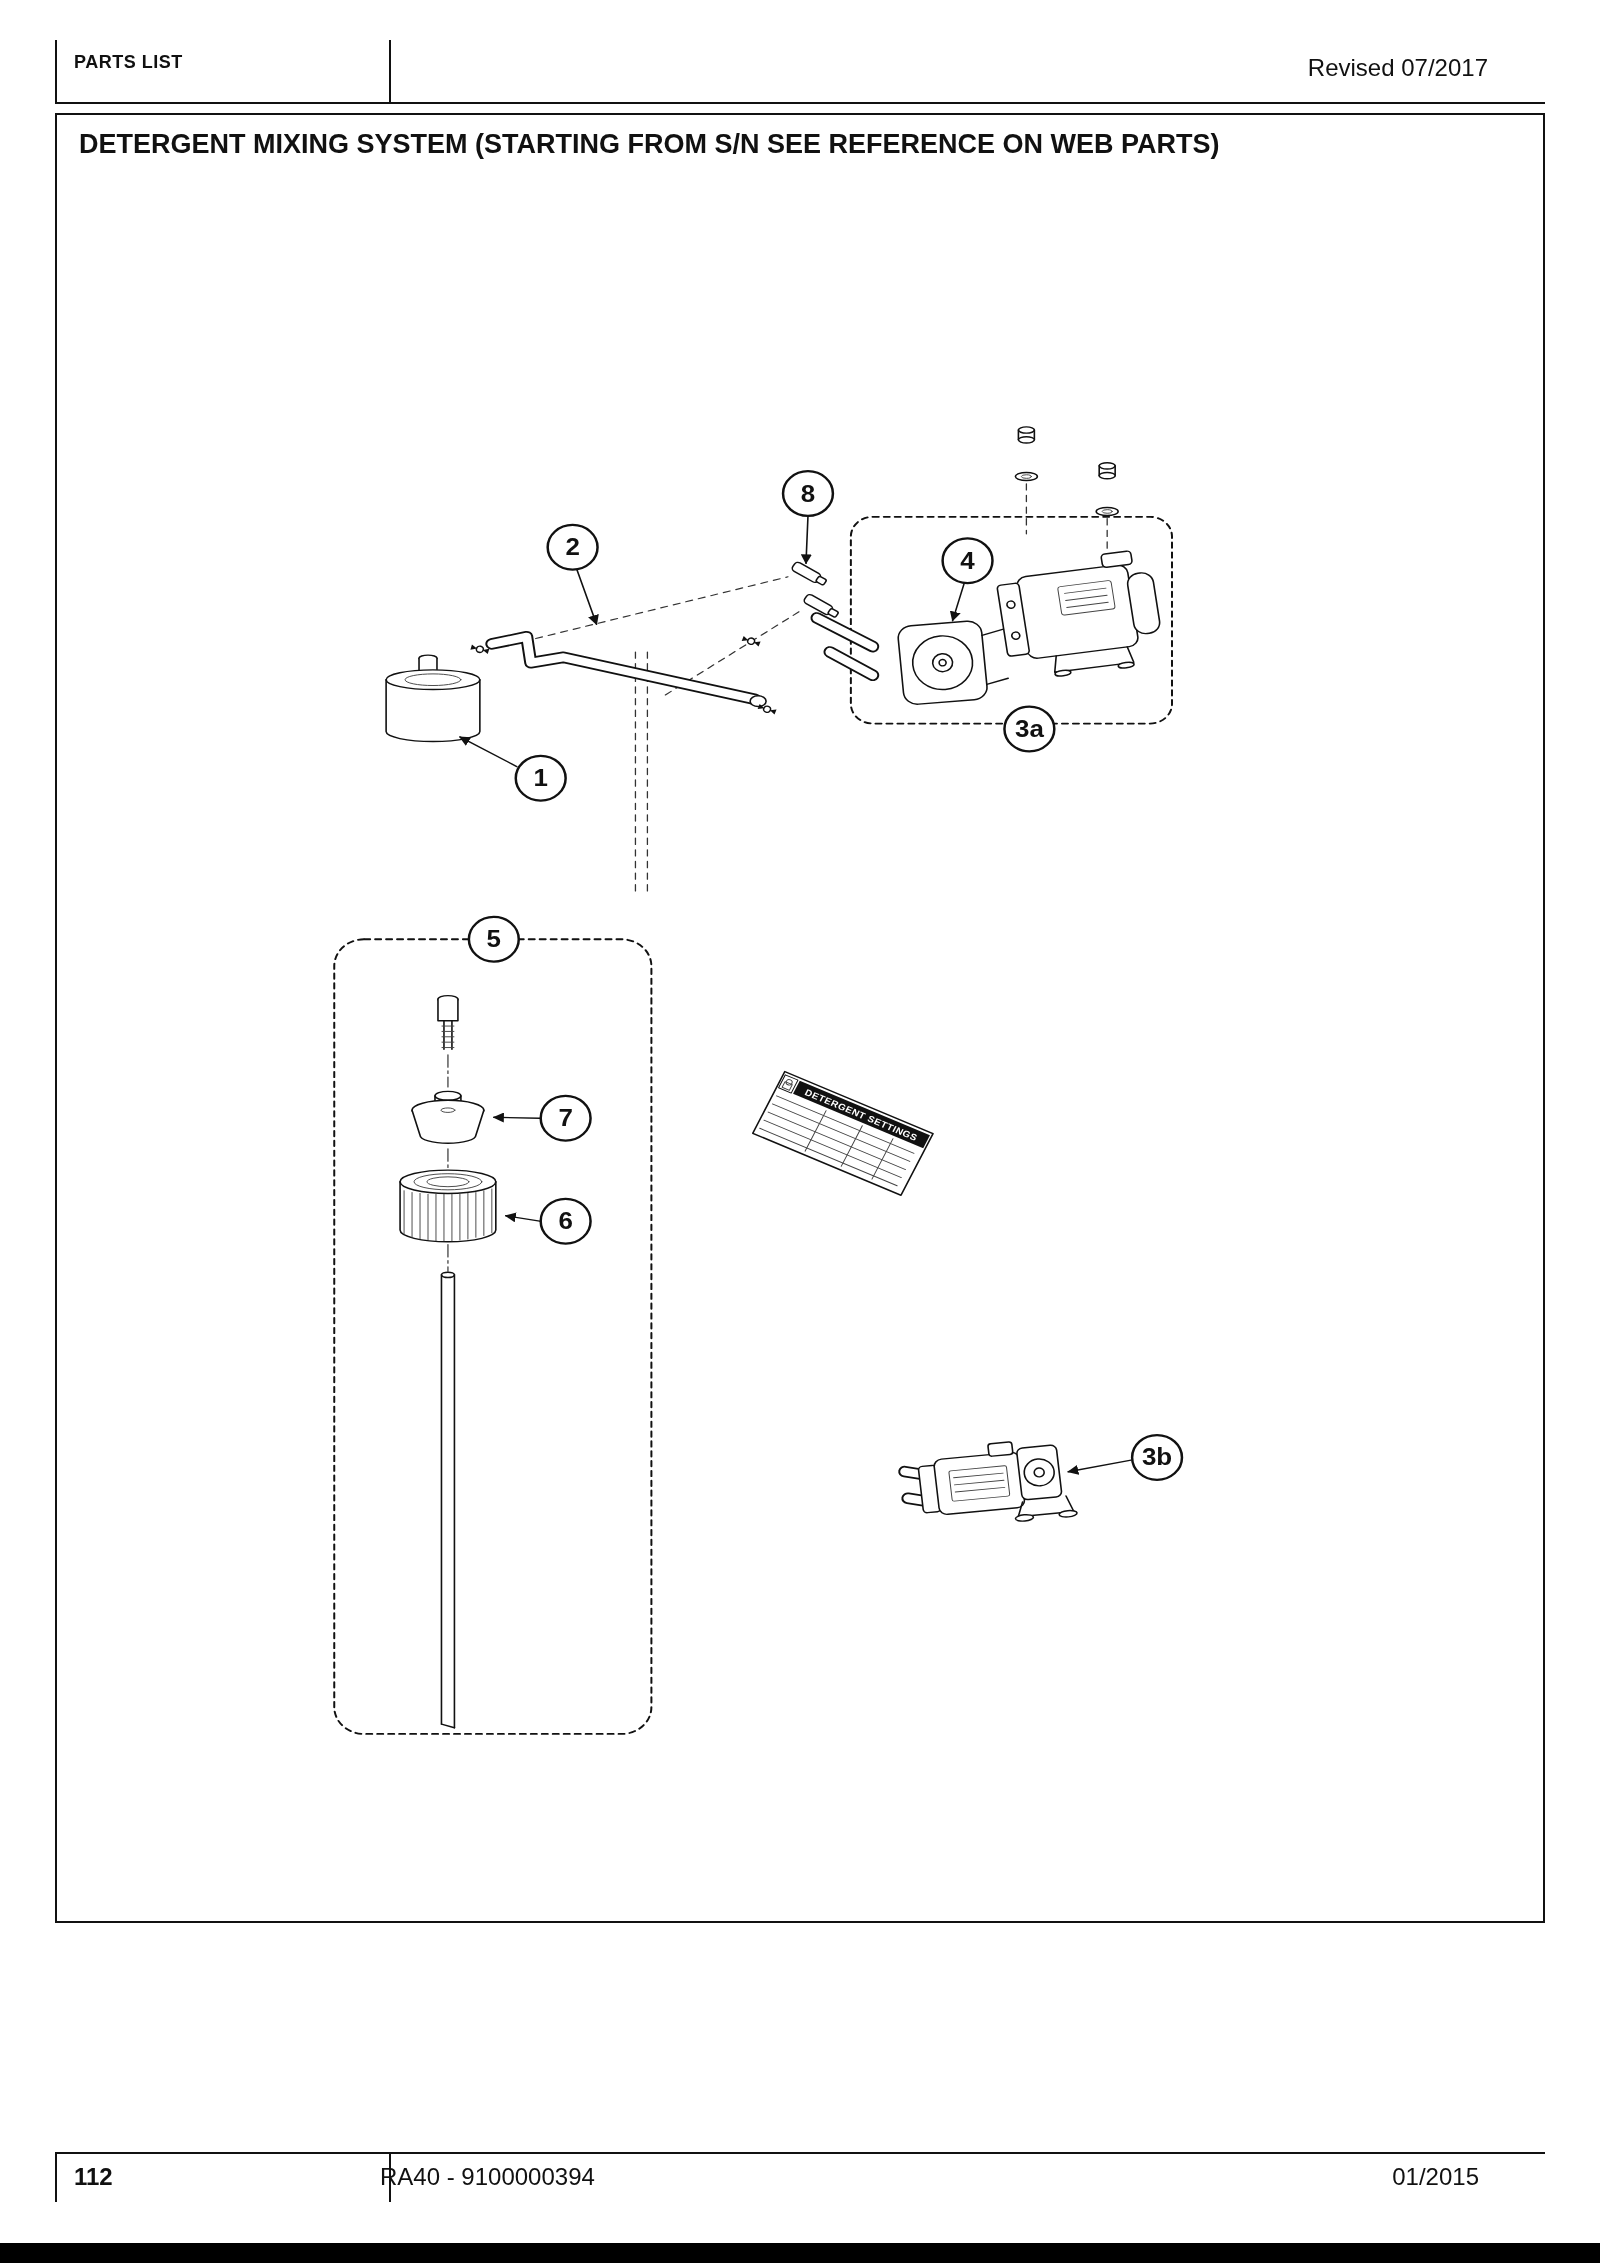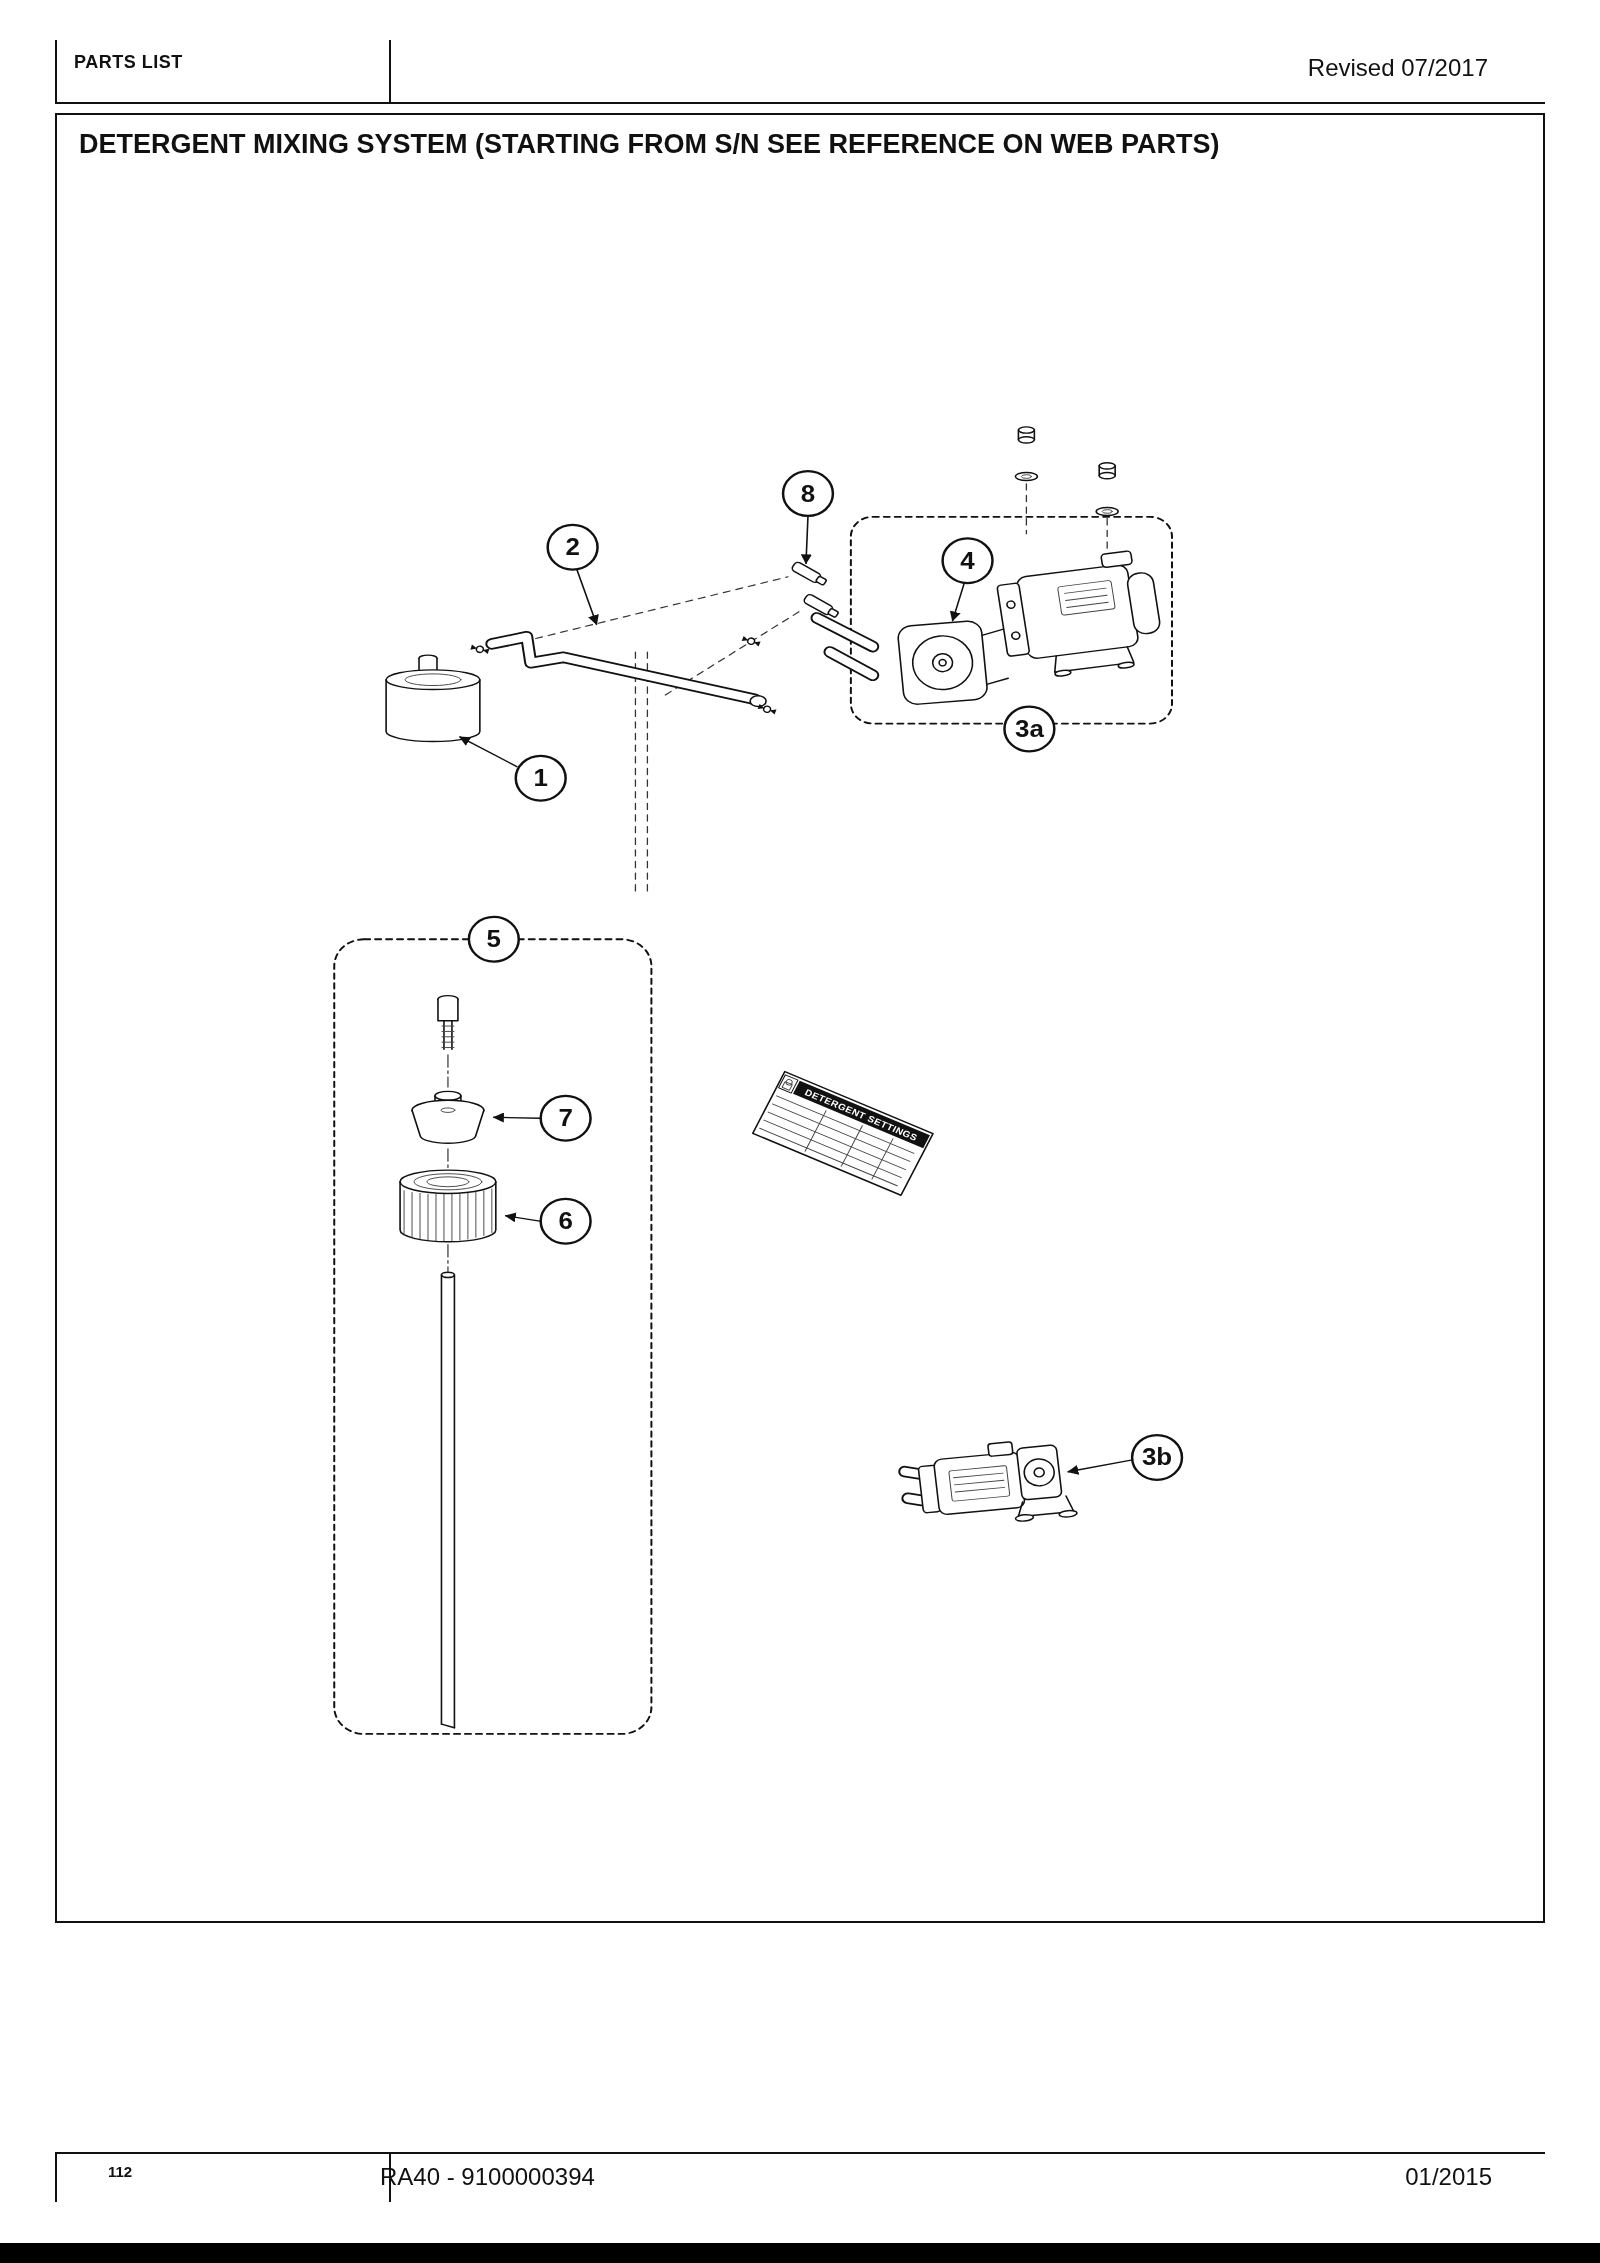--- a/index.html
+++ b/index.html
@@ -12,23 +12,23 @@
   .vline { position:absolute; width:2px; background:#111; }
   #hdr-left { left:55px; top:40px; height:62px; }
   #hdr-div  { left:389px; top:40px; height:62px; }
   .hdr-title { position:absolute; left:74px; top:52px; font-size:18px; font-weight:bold; letter-spacing:.5px; white-space:nowrap; }
   .hdr-revised { position:absolute; right:112px; top:54px; font-size:24px; white-space:nowrap; }
   .rule { position:absolute; left:55px; width:1490px; height:0; border-top:2px solid #111; }
   #hdr-rule { top:102px; }
   #ftr-rule { top:2152px; }
   #ftr-left { left:55px; top:2152px; height:50px; }
   #ftr-div  { left:389px; top:2152px; height:50px; }
-  .ftr-page  { position:absolute; left:74px;  top:2163px; font-size:15px; font-weight:bold;margin-left:34px; }
+  .ftr-page  { position:absolute; left:74px;  top:2163px; font-size:24px; font-weight:bold; }
   .ftr-model { position:absolute; left:380px; top:2163px; font-size:24px; }
-  .ftr-date  { position:absolute; right:108px; top:2163px; font-size:24px; }
+  .ftr-date  { position:absolute; right:121px; top:2163px; font-size:24px; }
   .bottom-bar { position:absolute; left:0; top:2243px; width:1600px; height:20px; background:#000; }
 
   .content-box { position:absolute; left:55px; top:113px; width:1490px; height:1810px; border:2px solid #111; }
   .diagram-title { position:absolute; left:22px; top:14px; font-size:27px; font-weight:bold; white-space:nowrap; }
   .art { position:absolute; left:0; top:0; width:100%; height:100%; }
 
   
   .art * { stroke-linecap:round; stroke-linejoin:round; }
   .ln   { stroke:#111; fill:none; stroke-width:1.6; }
   .lnw  { stroke:#111; fill:#fff; stroke-width:1.6; }

